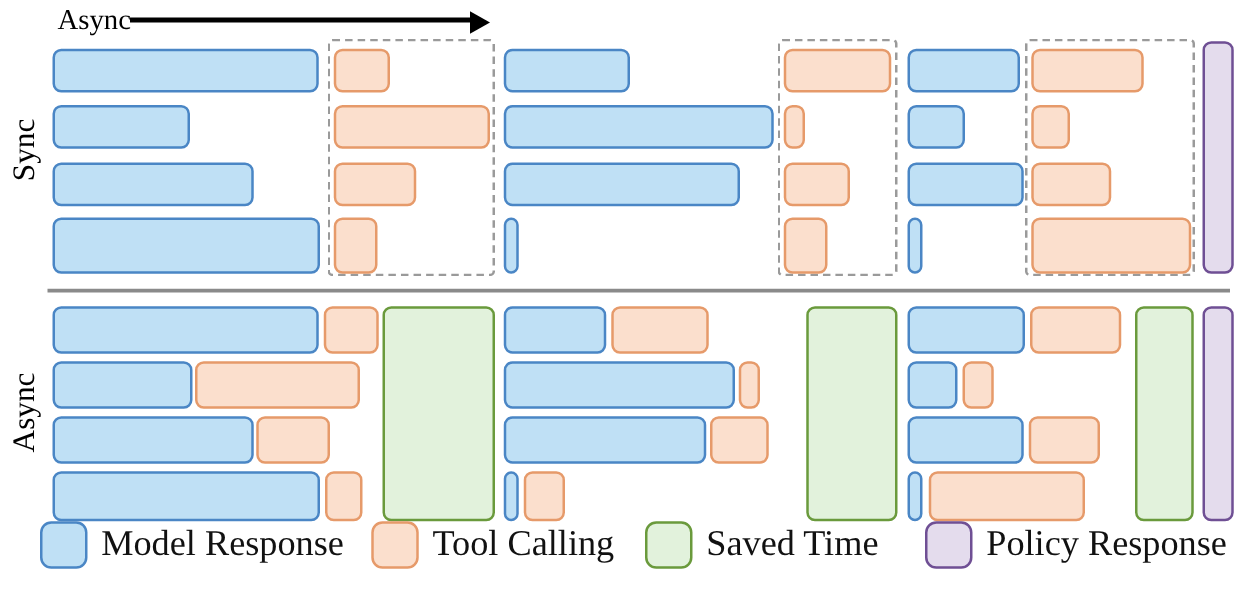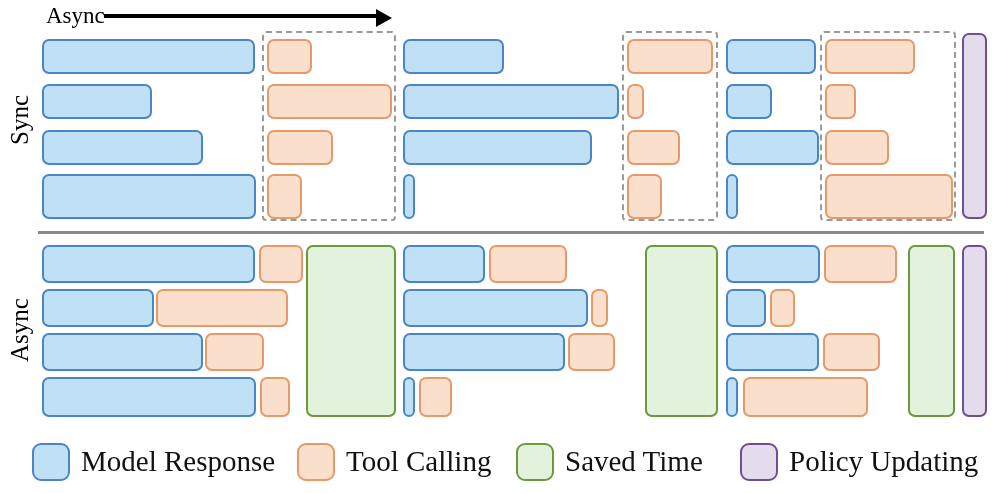--- a/index.html
+++ b/index.html
@@ -72,21 +72,21 @@
     box-sizing: border-box;
     border: 2px dashed #9a9a9a;
     border-radius: 4px;
     background: transparent;
   }
 
   
   .legend {
     position: absolute;
     left: 0;
-    top: 430px;
+    top: 404px;
     width: 926px;
     height: 63px;
   }
   .legend-item {
     position: absolute;
     top: 0;
     height: 63px;
     display: flex;
     align-items: center;
   }
@@ -196,17 +196,17 @@
       <div class="legend-item" style="left: 516px;">
         <div class="legend-swatch saved"></div>
         <div class="legend-text">Saved Time</div>
       </div>
       <div class="legend-item" style="left: 297px;">
         <div class="legend-swatch tool"></div>
         <div class="legend-text">Tool Calling</div>
       </div>
       <div class="legend-item" style="left: 740px;">
         <div class="legend-swatch policy"></div>
-        <div class="legend-text">Policy Updating</div>
+        <div class="legend-text">Policy Response</div>
       </div>
     </div>
 
 </div>
 
 </body></html>

